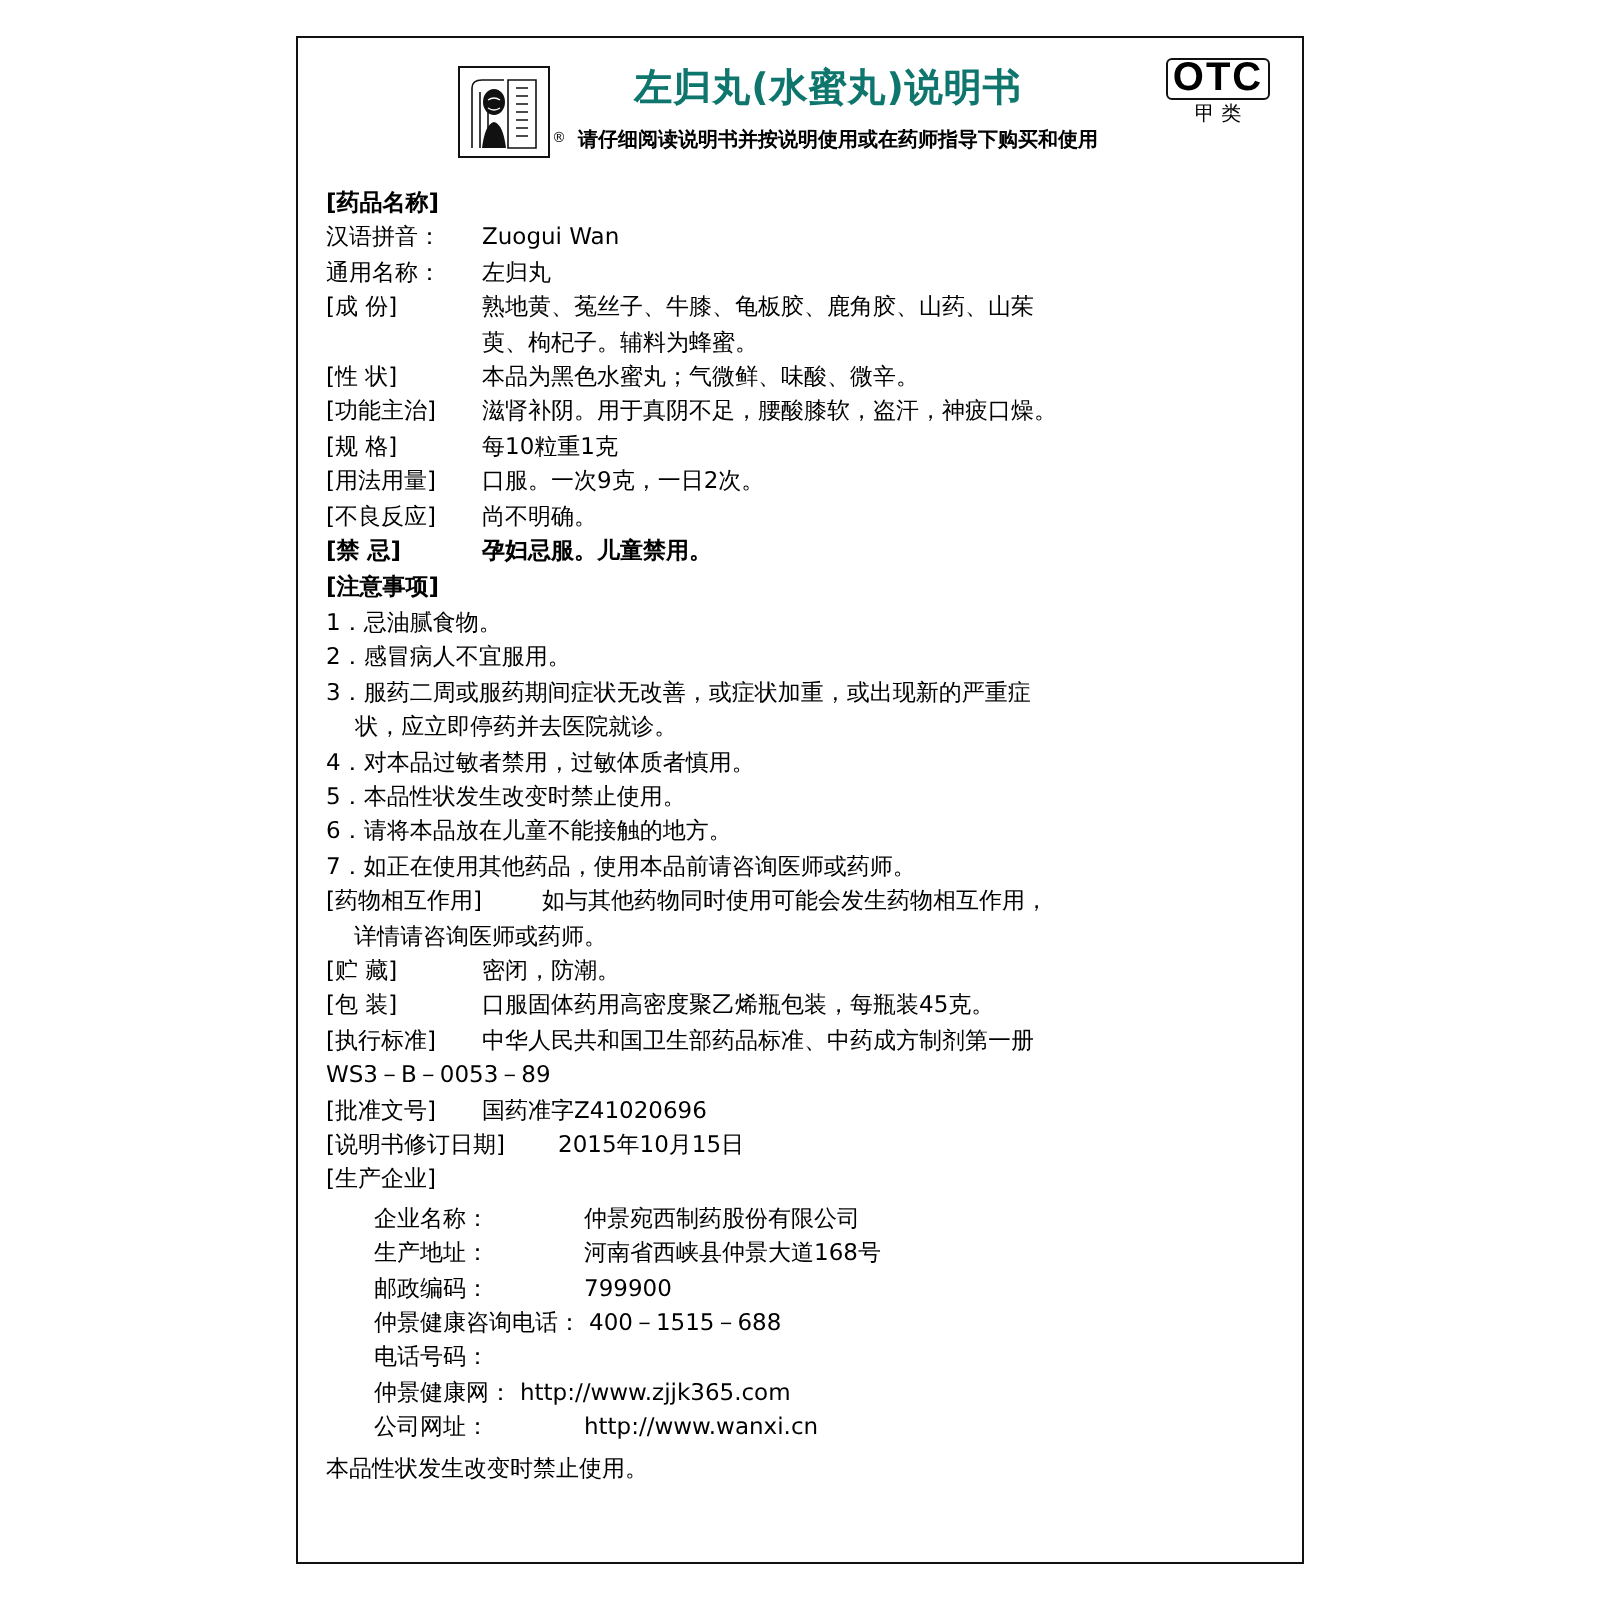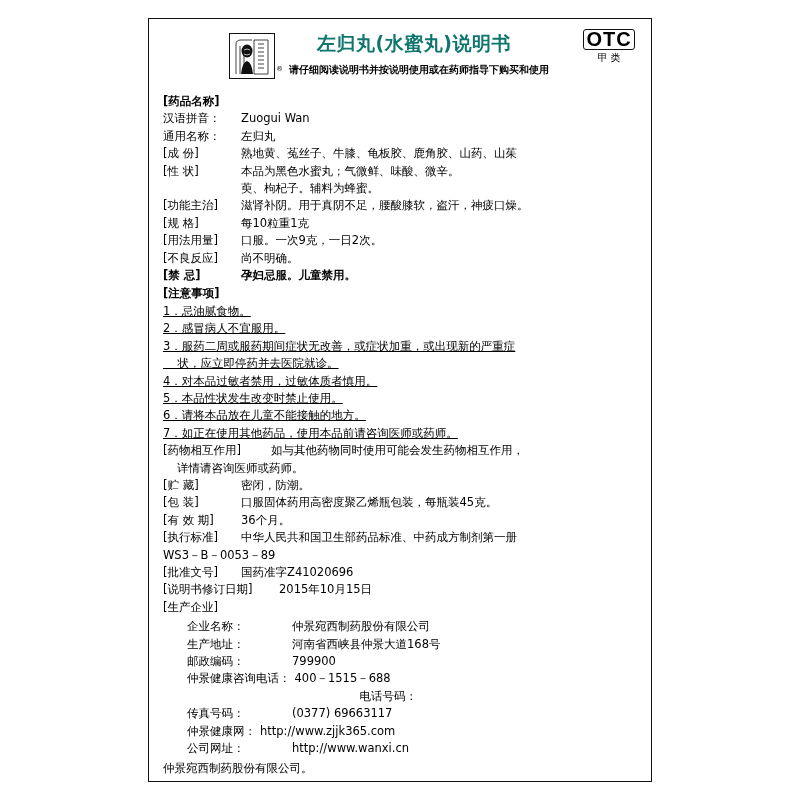--- a/index.html
+++ b/index.html
@@ -104,38 +104,36 @@
   .body {
     margin-top: 2px;
     font-size: 11.5px;
     line-height: 17.4px;
     color: #000;
   }
   .row {
     display: flex;
     align-items: flex-start;
     margin-bottom: 0px;
-    justify-content: center;
   }
   .lbl {
     flex: 0 0 auto;
     white-space: nowrap;
   }
   .lbl.w-bracket { width: 78px; }
   .val {
     flex: 1 1 auto;
   }
   .bold { font-weight: bold; }
   .section-head {
     font-weight: bold;
     margin-top: 1px;
   }
   .list-item {
     margin-left: 0px;
-    text-decoration: underline;
   }
   .indent-sm {
     margin-left: 24px;
   }
   .company-block .row { margin-bottom: 0px; }
   .company-block .lbl { width: 105px; }
   .tail { margin-top: 3px; }
   .small-gap { height: 2px; }
 </style>
 </head>
@@ -186,26 +184,26 @@
       </div>
       <div class="row">
         <div class="lbl w-bracket">通用名称：</div>
         <div class="val">左归丸</div>
       </div>
       <div class="row">
         <div class="lbl w-bracket">[成    份]</div>
         <div class="val">熟地黄、菟丝子、牛膝、龟板胶、鹿角胶、山药、山茱</div>
       </div>
       <div class="row">
+        <div class="lbl w-bracket"></div>
+        <div class="val">萸、枸杞子。辅料为蜂蜜。</div>
+      </div>
+      <div class="row">
         <div class="lbl w-bracket">[性    状]</div>
         <div class="val">本品为黑色水蜜丸；气微鲜、味酸、微辛。</div>
-      </div>
-      <div class="row">
-        <div class="lbl w-bracket"></div>
-        <div class="val">萸、枸杞子。辅料为蜂蜜。</div>
       </div>
       <div class="row">
         <div class="lbl w-bracket">[功能主治]</div>
         <div class="val">滋肾补阴。用于真阴不足，腰酸膝软，盗汗，神疲口燥。</div>
       </div>
       <div class="row">
         <div class="lbl w-bracket">[规    格]</div>
         <div class="val">每10粒重1克</div>
       </div>
       <div class="row">
@@ -243,24 +241,20 @@
       </div>
       <div class="row">
         <div class="lbl w-bracket">[贮    藏]</div>
         <div class="val">密闭，防潮。</div>
       </div>
       <div class="row">
         <div class="lbl w-bracket">[包    装]</div>
         <div class="val">口服固体药用高密度聚乙烯瓶包装，每瓶装45克。</div>
       </div>
       <div class="row">
-        <div class="lbl w-bracket">[有 效 期]</div>
-        <div class="val">36个月。</div>
-      </div>
-      <div class="row">
         <div class="lbl w-bracket">[执行标准]</div>
         <div class="val">中华人民共和国卫生部药品标准、中药成方制剂第一册</div>
       </div>
       <div class="row">
         <div class="val">WS3－B－0053－89</div>
       </div>
       <div class="row">
         <div class="lbl w-bracket">[批准文号]</div>
         <div class="val">国药准字Z41020696</div>
       </div>
@@ -289,29 +283,25 @@
           <div class="val">799900</div>
         </div>
         <div class="row">
           <div class="lbl" style="width:auto;margin-right:4px">仲景健康咨询电话：</div>
           <div class="val">400－1515－688</div>
         </div>
         <div class="row">
           <div class="lbl">电话号码：</div>
         </div>
         <div class="row">
-          <div class="lbl">传真号码：</div>
-          <div class="val">(0377) 69663117</div>
-        </div>
-        <div class="row">
           <div class="lbl" style="width:auto;margin-right:4px">仲景健康网：</div>
           <div class="val">http://www.zjjk365.com</div>
         </div>
         <div class="row">
           <div class="lbl">公司网址：</div>
           <div class="val">http://www.wanxi.cn</div>
         </div>
       </div>
 
-      <div class="tail">仲景宛西制药股份有限公司。</div>
+      <div class="tail">本品性状发生改变时禁止使用。</div>
     </div>
   </div>
 </div>
 
 </body></html>

